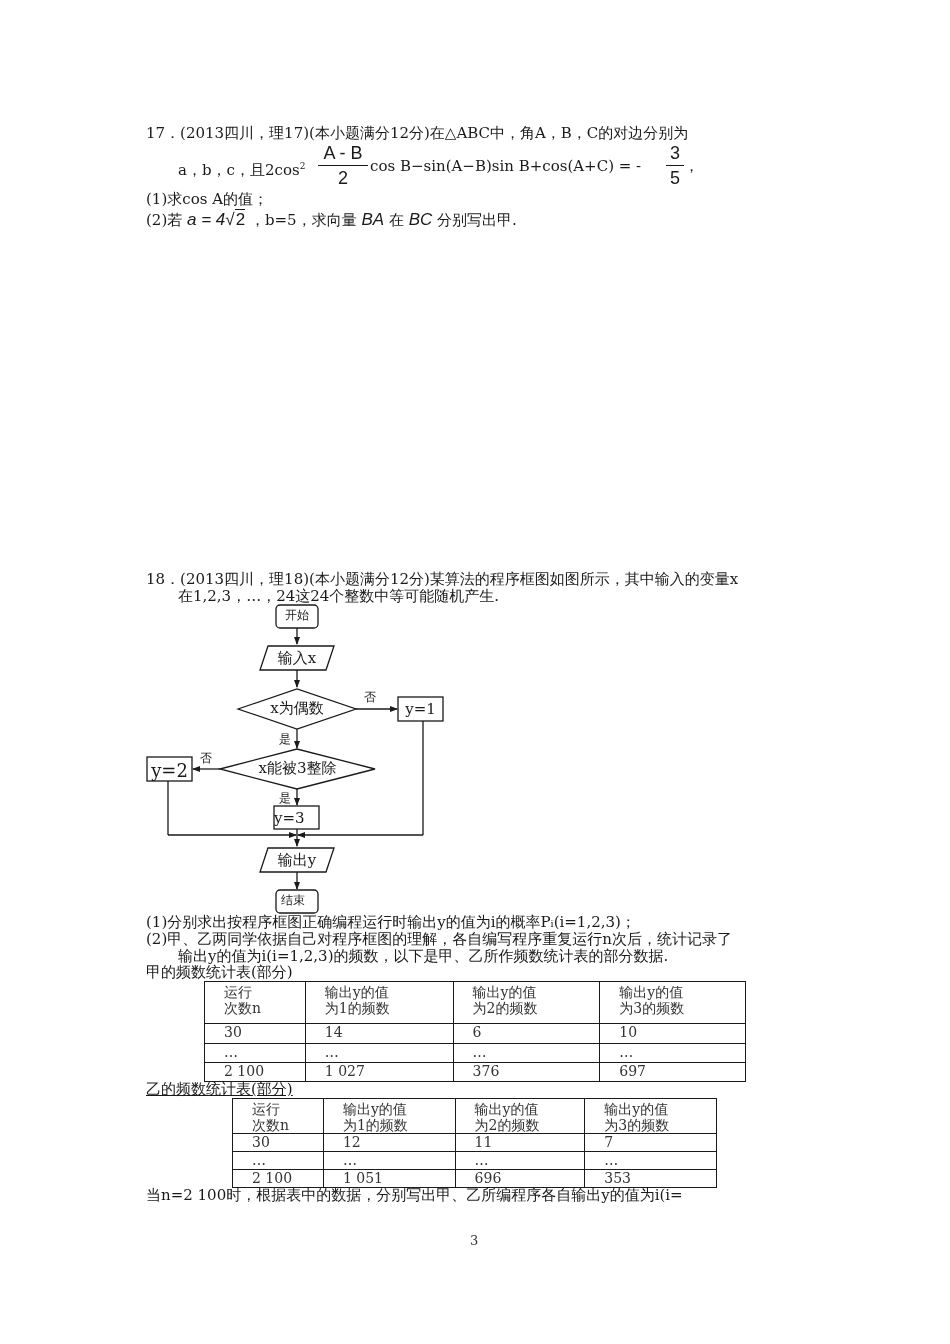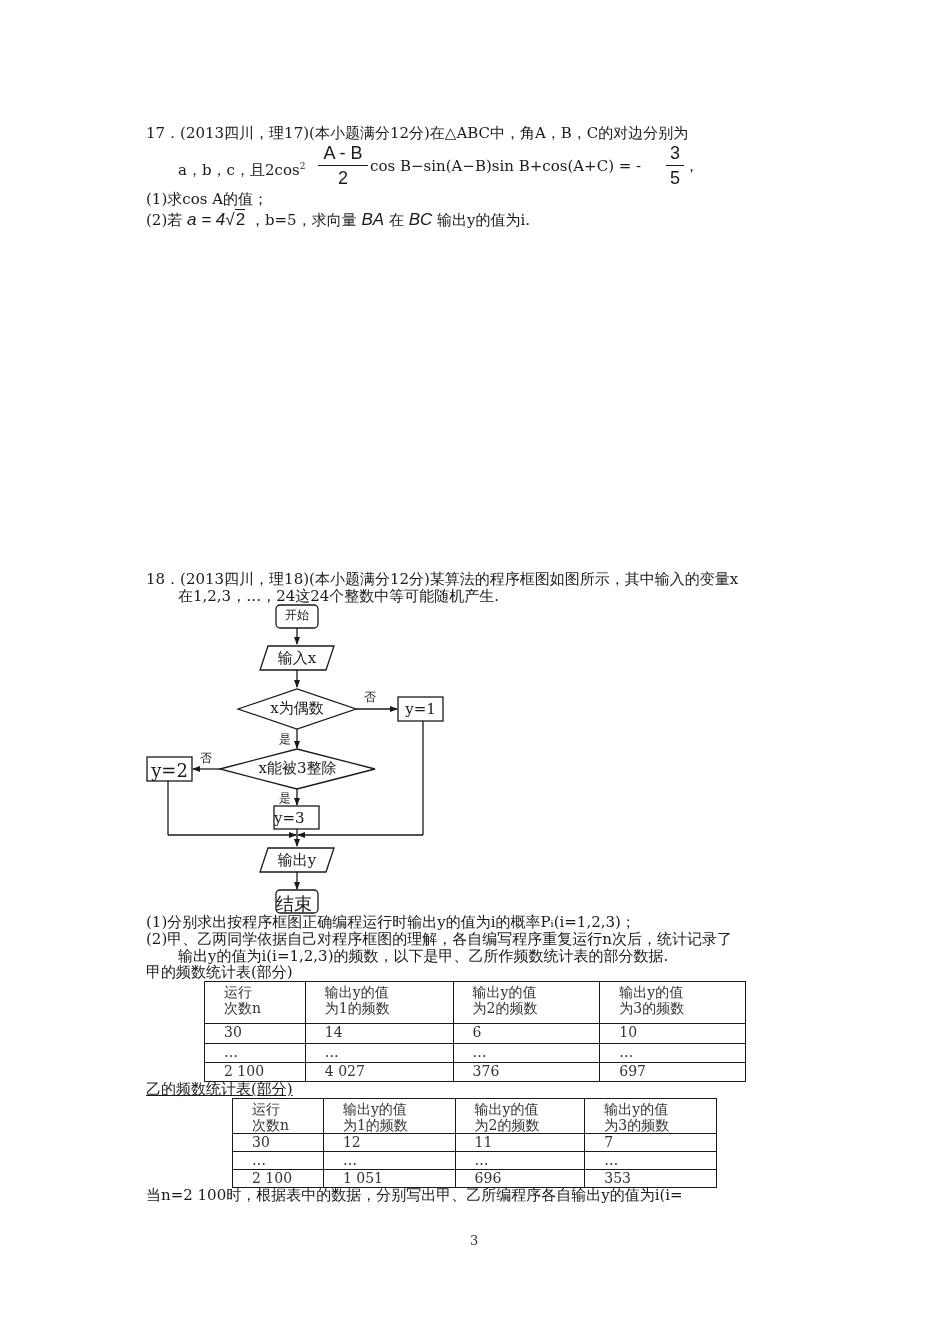--- a/index.html
+++ b/index.html
@@ -39,21 +39,21 @@
 <div class="abs t" style="left:684px;top:157px;">，</div>
 
 <div class="abs t" style="left:146px;top:190px;">(1)求cos A的值；</div>
 <div class="abs t" style="left:146px;top:211px;">
   <span>(2)若</span>
   <span class="sans i" style="font-size:17px;">a = 4</span><span class="sans" style="font-size:17px;">√</span><span class="sans sqrt" style="font-size:17px;">2</span>
   <span>，b=5，求向量</span>
   <span class="sans i" style="font-size:17px;">BA</span>
   <span>在</span>
   <span class="sans i" style="font-size:17px;">BC</span>
-  <span>输出y的值为i.</span>
+  <span>分别写出甲.</span>
 </div>
 
 <div class="abs t" style="left:146px;top:570px;">18．(2013四川，理18)(本小题满分12分)某算法的程序框图如图所示，其中输入的变量x</div>
 <div class="abs t" style="left:178px;top:587px;">在1,2,3，…，24这24个整数中等可能随机产生.</div>
 
 <svg class="abs" style="left:0;top:0;" width="950" height="1344">
   <defs>
     <marker id="arr" markerWidth="8" markerHeight="8" refX="7" refY="4" orient="auto" markerUnits="userSpaceOnUse">
       <path d="M0,1 L8,4 L0,7 Z" fill="#1a1a1a"></path>
     </marker>
@@ -93,21 +93,21 @@
 <div class="abs" style="left:238px;top:699px;width:118px;text-align:center;font-size:15px;">x为偶数</div>
 <div class="abs" style="left:364px;top:689px;font-size:12px;">否</div>
 <div class="abs" style="left:398px;top:700px;width:45px;text-align:center;font-size:15px;">y=1</div>
 <div class="abs" style="left:279px;top:731px;font-size:12px;">是</div>
 <div class="abs" style="left:220px;top:759px;width:155px;text-align:center;font-size:15px;">x能被3整除</div>
 <div class="abs" style="left:200px;top:750px;font-size:12px;">否</div>
 <div class="abs" style="left:147px;top:760px;width:45px;text-align:center;font-size:18px;">y=2</div>
 <div class="abs" style="left:279px;top:790px;font-size:12px;">是</div>
 <div class="abs" style="left:274px;top:809px;width:28px;text-align:center;font-size:15px;">y=3</div>
 <div class="abs" style="left:262px;top:851px;width:70px;text-align:center;font-size:15px;">输出y</div>
-<div class="abs" style="left:276px;top:892px;width:34px;text-align:center;font-size:18px;">结束</div>
+<div class="abs" style="left:276px;top:892px;width:34px;text-align:center;font-size:12px;">结束</div>
 
 <div class="abs t" style="left:146px;top:913px;">(1)分别求出按程序框图正确编程运行时输出y的值为i的概率Pᵢ(i=1,2,3)；</div>
 <div class="abs t" style="left:146px;top:930px;">(2)甲、乙两同学依据自己对程序框图的理解，各自编写程序重复运行n次后，统计记录了</div>
 <div class="abs t" style="left:178px;top:947px;">输出y的值为i(i=1,2,3)的频数，以下是甲、乙所作频数统计表的部分数据.</div>
 <div class="abs t" style="left:146px;top:963px;">甲的频数统计表(部分)</div>
 
 <table class="freq" style="left:204px;top:981px;width:542px;">
   <colgroup>
       <col style="width:101px">
       <col style="width:148px">
@@ -128,21 +128,21 @@
     <td>10</td>
   </tr>
   <tr style="height:19px;">
     <td>…</td>
     <td>…</td>
     <td>…</td>
     <td>…</td>
   </tr>
   <tr style="height:19px;">
     <td>2 100</td>
-    <td>4 027</td>
+    <td>1 027</td>
     <td>376</td>
     <td>697</td>
   </tr>
 </tbody>
   </table>
 
 <div class="abs t" style="left:146px;top:1080px;text-decoration:underline;">乙的频数统计表(部分)</div>
 
 <table class="freq" style="left:232px;top:1098px;width:485px;">
   <colgroup>

